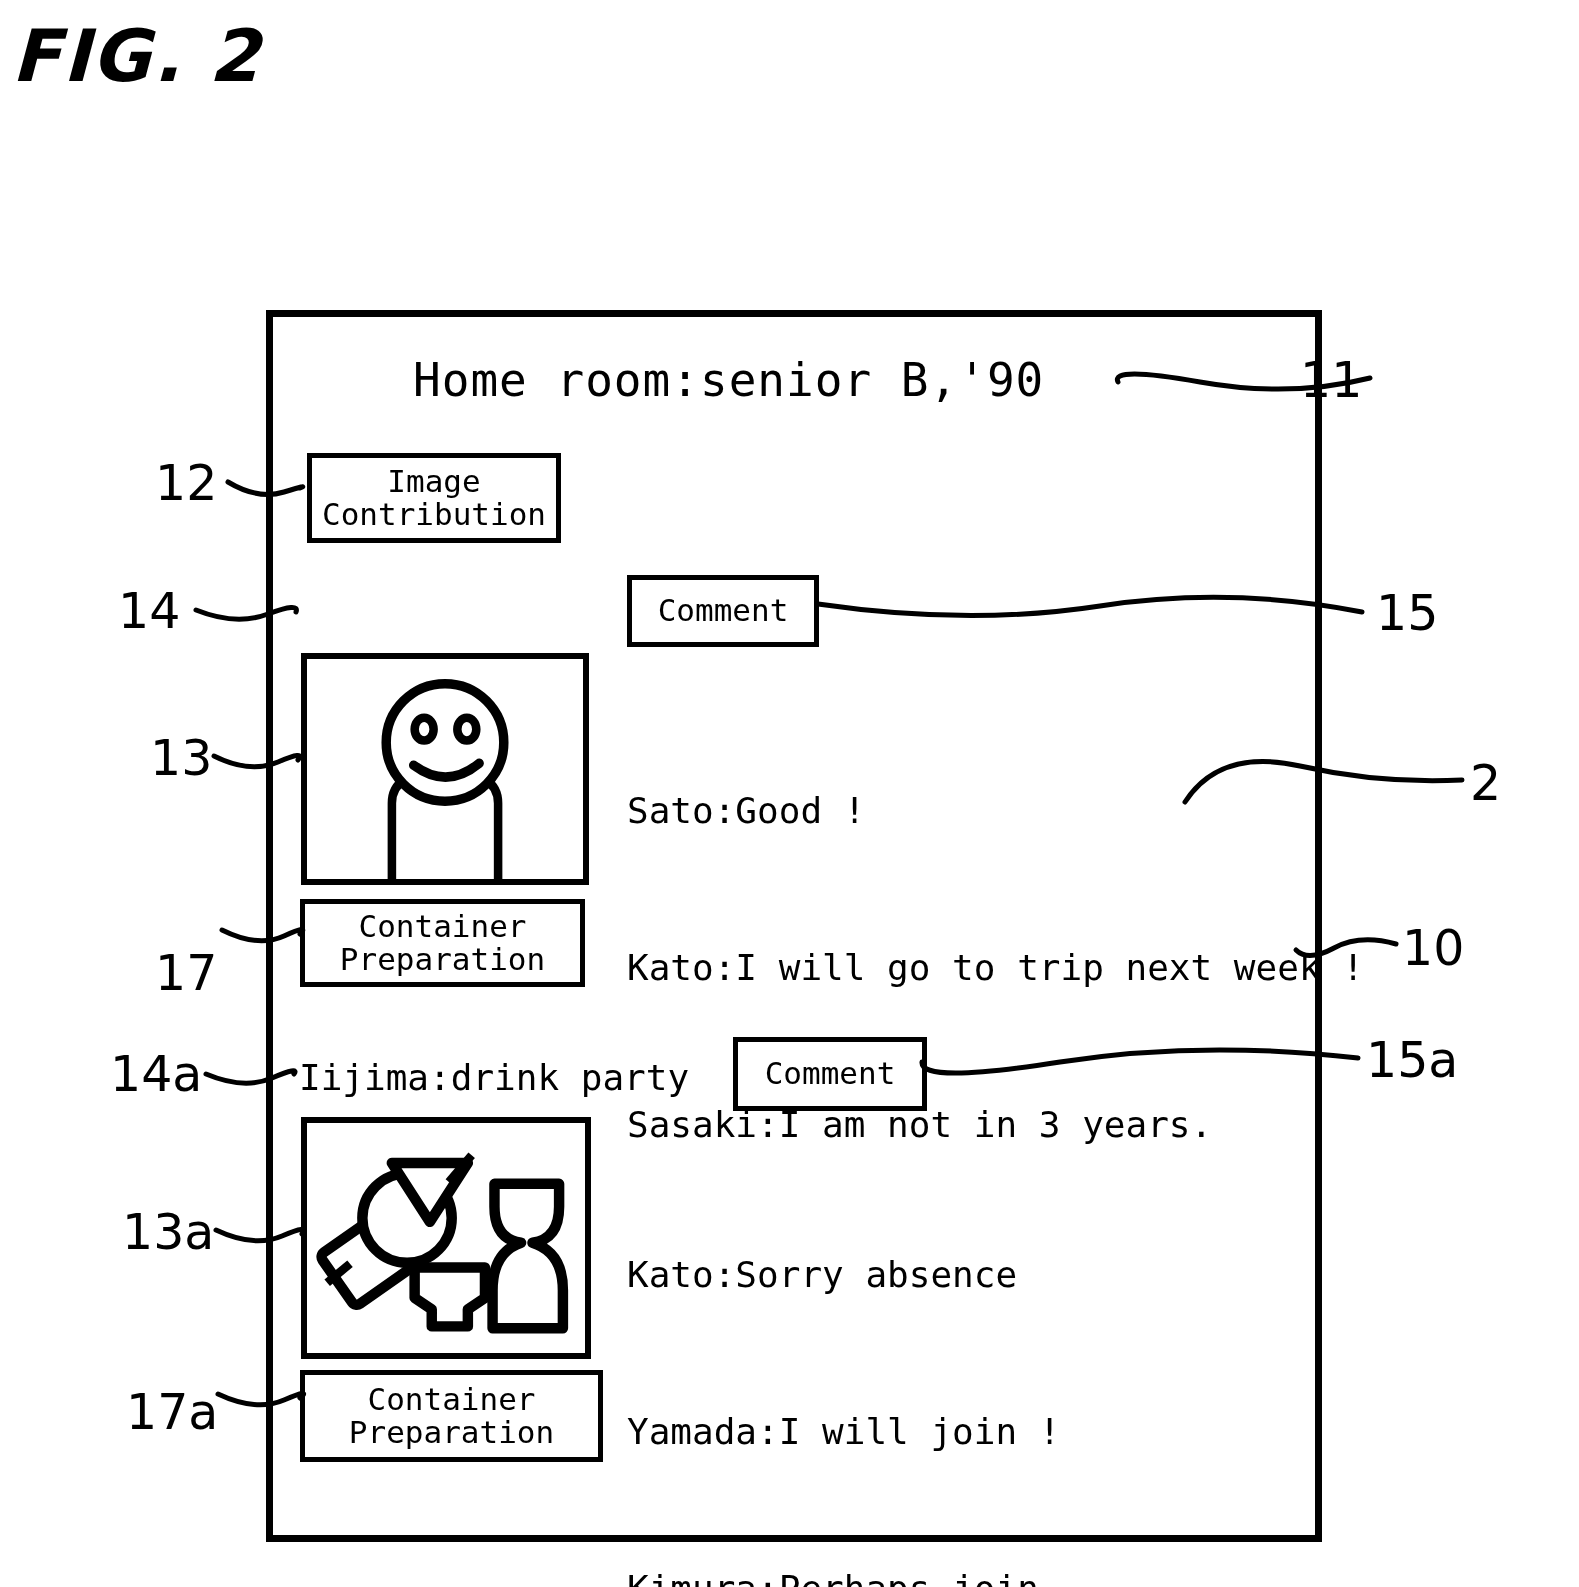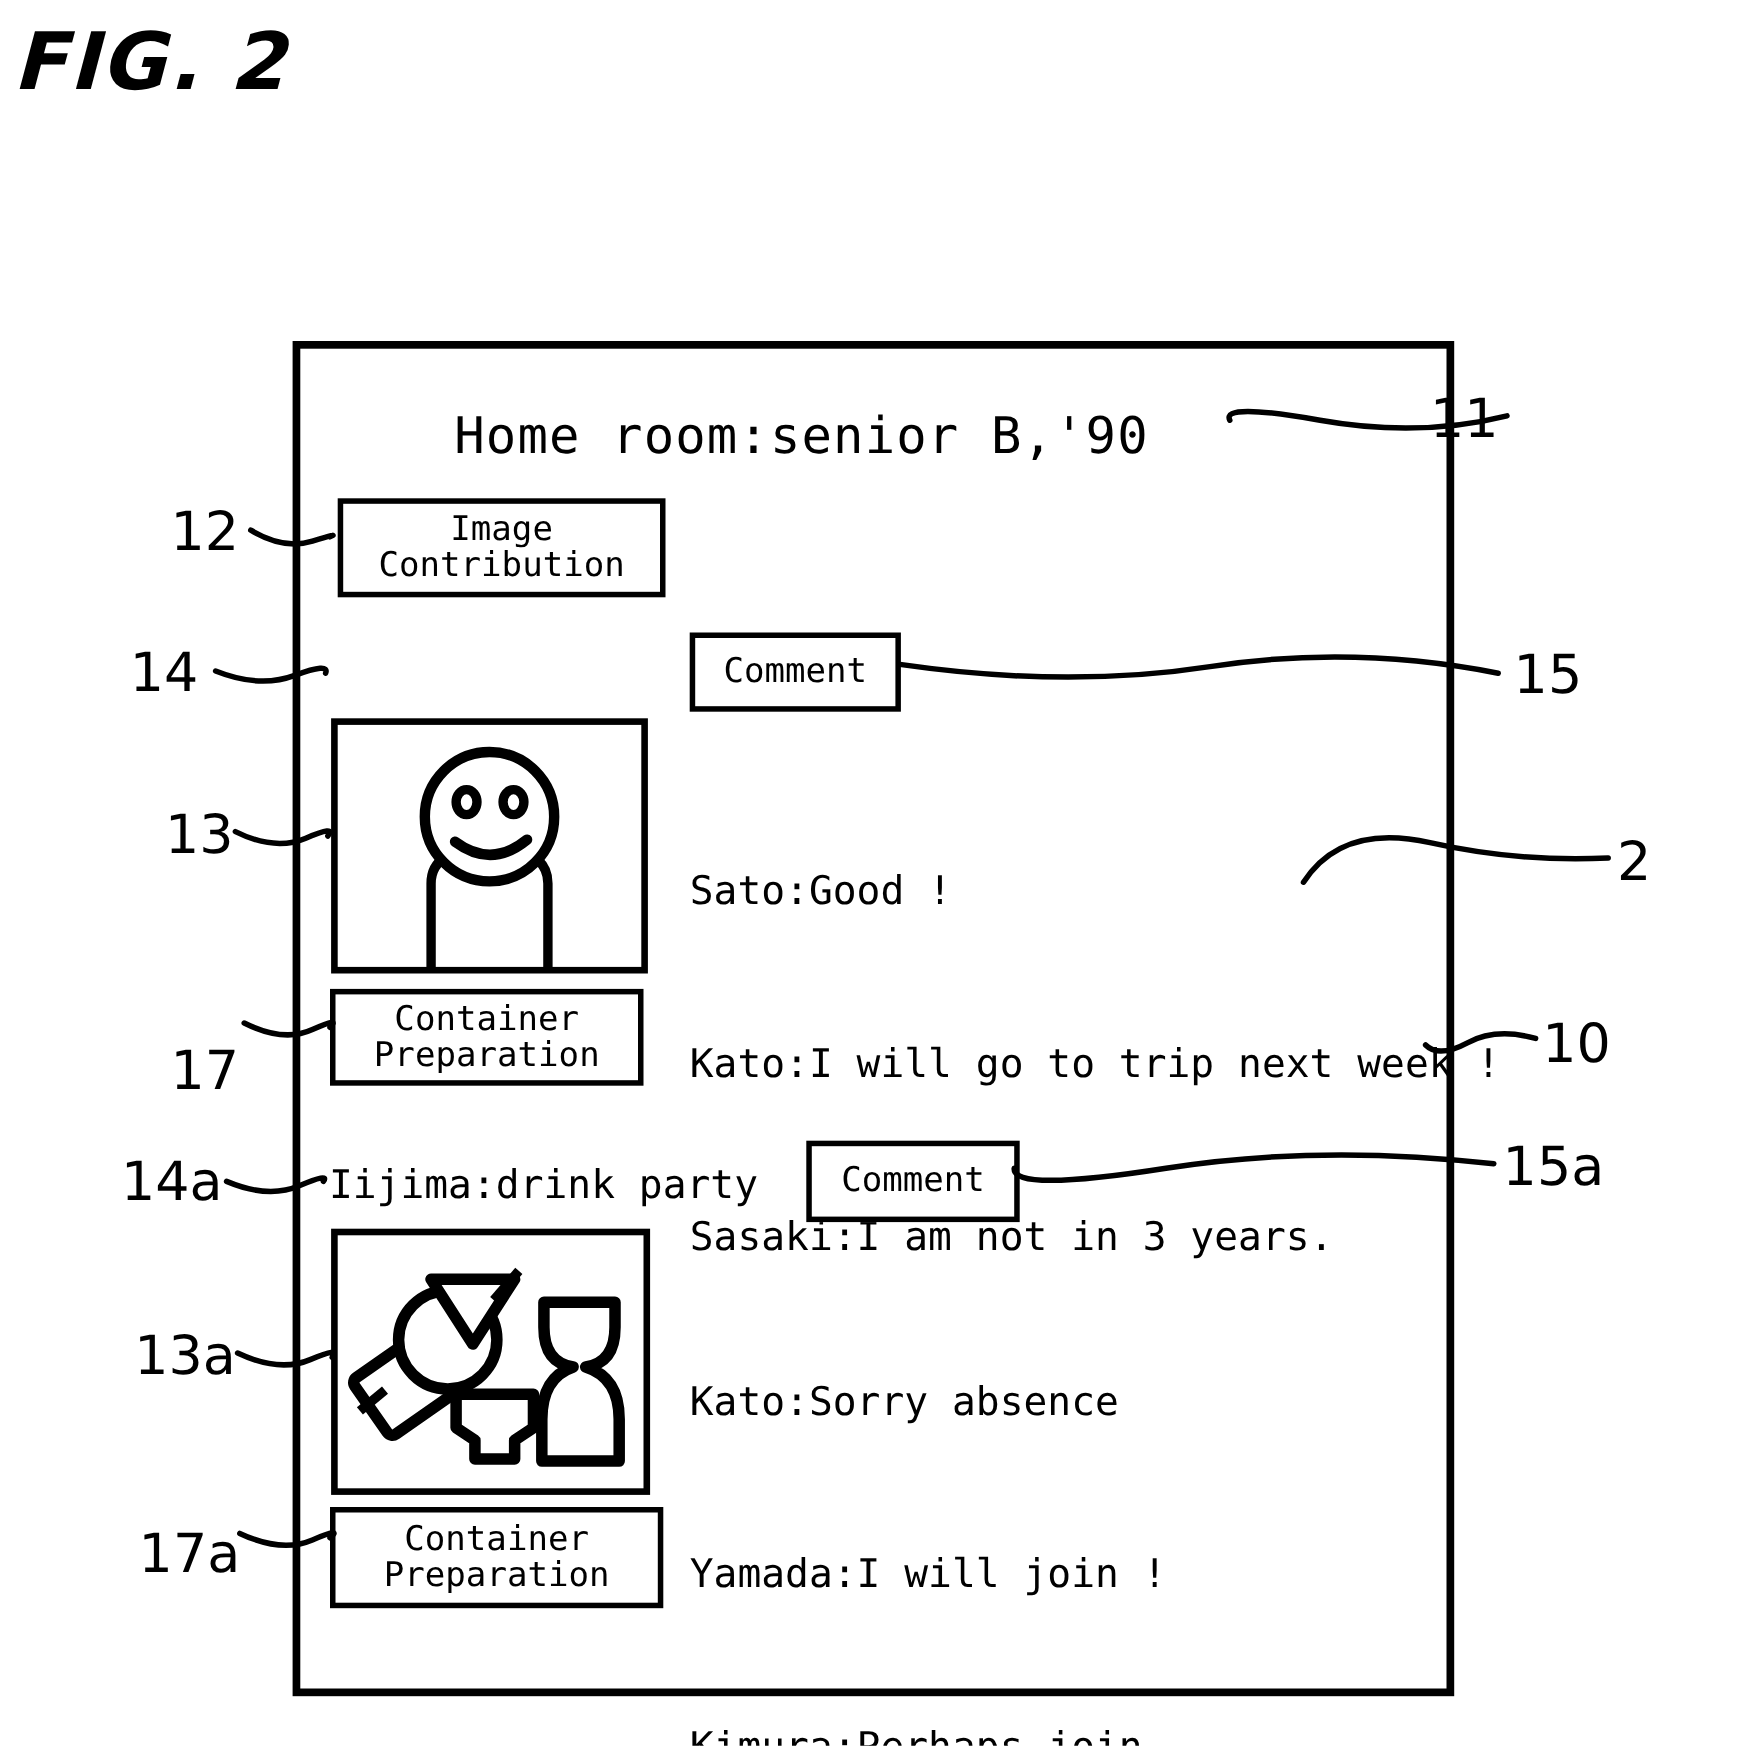--- a/index.html
+++ b/index.html
@@ -38,21 +38,21 @@
     height: 1232px;
     border: 7px solid #000;
     box-sizing: border-box;
     background: #fff;
   }
 
   
   #room-title {
     position: absolute;
     left: 140px;
-    top: 52px;
+    top: 36px;
     font-size: 46px;
     letter-spacing: 1px;
     white-space: pre;
   }
 
   
   .btn-box {
     position: absolute;
     border: 5px solid #000;
     box-sizing: border-box;
@@ -62,21 +62,21 @@
     line-height: 1.08;
     letter-spacing: 0px;
     display: flex;
     flex-direction: column;
     justify-content: center;
     align-items: center;
     padding: 1px 6px;
     white-space: pre;
   }
 
-  #btn-image-contribution { left: 34px;  top: 136px; width: 298px; height: 90px; }
+  #btn-image-contribution { left: 34px;  top: 136px; width: 254px; height: 90px; }
   #btn-comment-1          { left: 354px; top: 258px; width: 192px; height: 72px; }
   #btn-container-prep-1   { left: 27px;  top: 582px; width: 285px; height: 88px; }
   #btn-comment-2          { left: 460px; top: 720px; width: 194px; height: 74px; }
   #btn-container-prep-2   { left: 27px;  top: 1053px; width: 303px; height: 92px; }
 
   
   .post-heading {
     position: absolute;
     font-size: 36px;
     letter-spacing: 0px;

